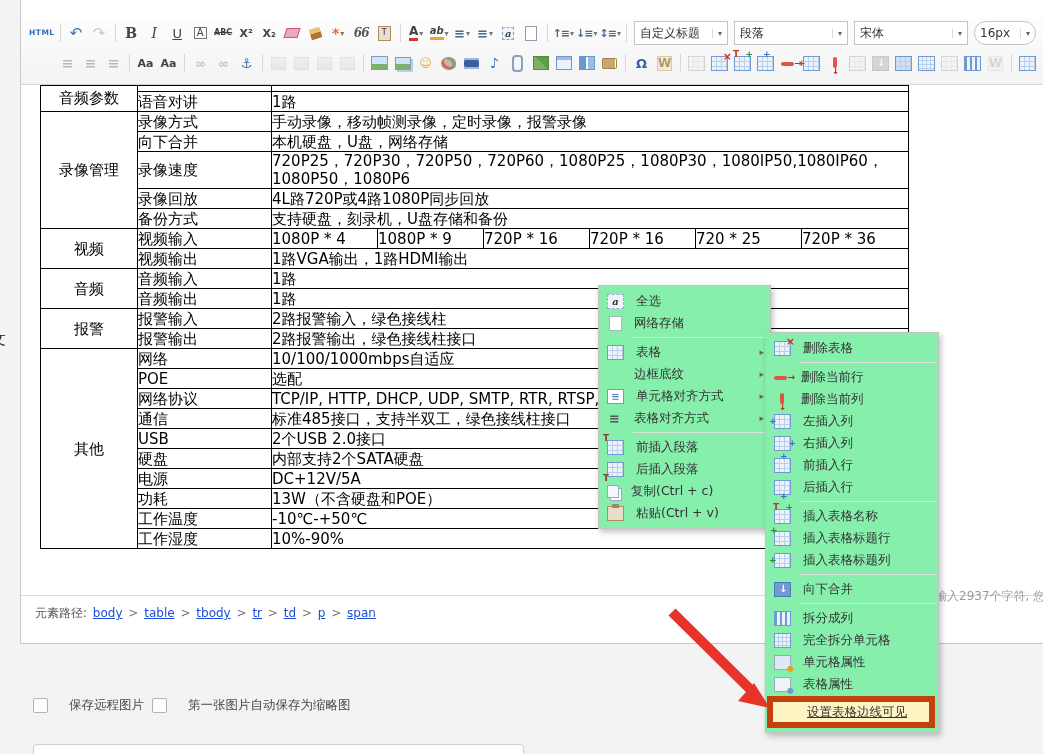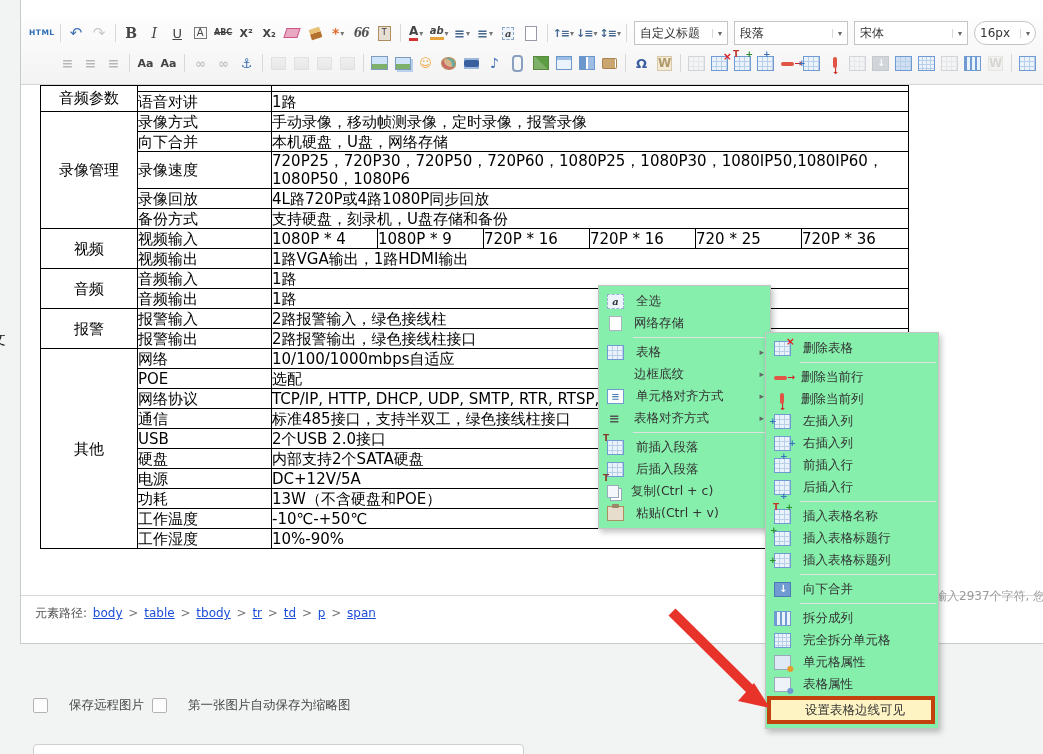--- a/index.html
+++ b/index.html
@@ -132,21 +132,21 @@
   
   .menu{position:absolute;background:#86efac;border:1px solid #c3c3c3;box-shadow:2px 3px 6px rgba(0,0,0,.25);
         padding:4px 0;font-size:12.5px;color:#333;}
   .mainmenu{left:598px;top:285px;width:171px;z-index:50;}
   .submenu{left:765px;top:332px;width:172px;z-index:55;}
   .menu-item{display:flex;align-items:center;height:22px;padding:0 6px 0 8px;gap:12px;cursor:default;}
   .submenu .menu-item{height:22px;}
   .mlabel{flex:1;white-space:nowrap;overflow:hidden;}
   .marrow{font-size:9px;color:#666;}
   .msep{border-top:1px solid #e2e2e2;margin:3px 2px 3px 34px;}
-  .menu-item.hl{background:#fdf3c3;border:4px solid #c2410c;height:20px;margin:1px 3px 0 1px;padding-left:7px;}
+  .menu-item.hl{background:#fdf3c3;border:6px solid #c2410c;height:20px;margin:1px 3px 0 1px;padding-left:7px;text-decoration:underline;}
   
   .arrow-svg{position:absolute;left:655px;top:598px;z-index:70;pointer-events:none;}
 </style>
 </head>
 <body>
 
 <div class="page">
   <span class="lefttext">文</span>
 
   <div class="frame"></div>

